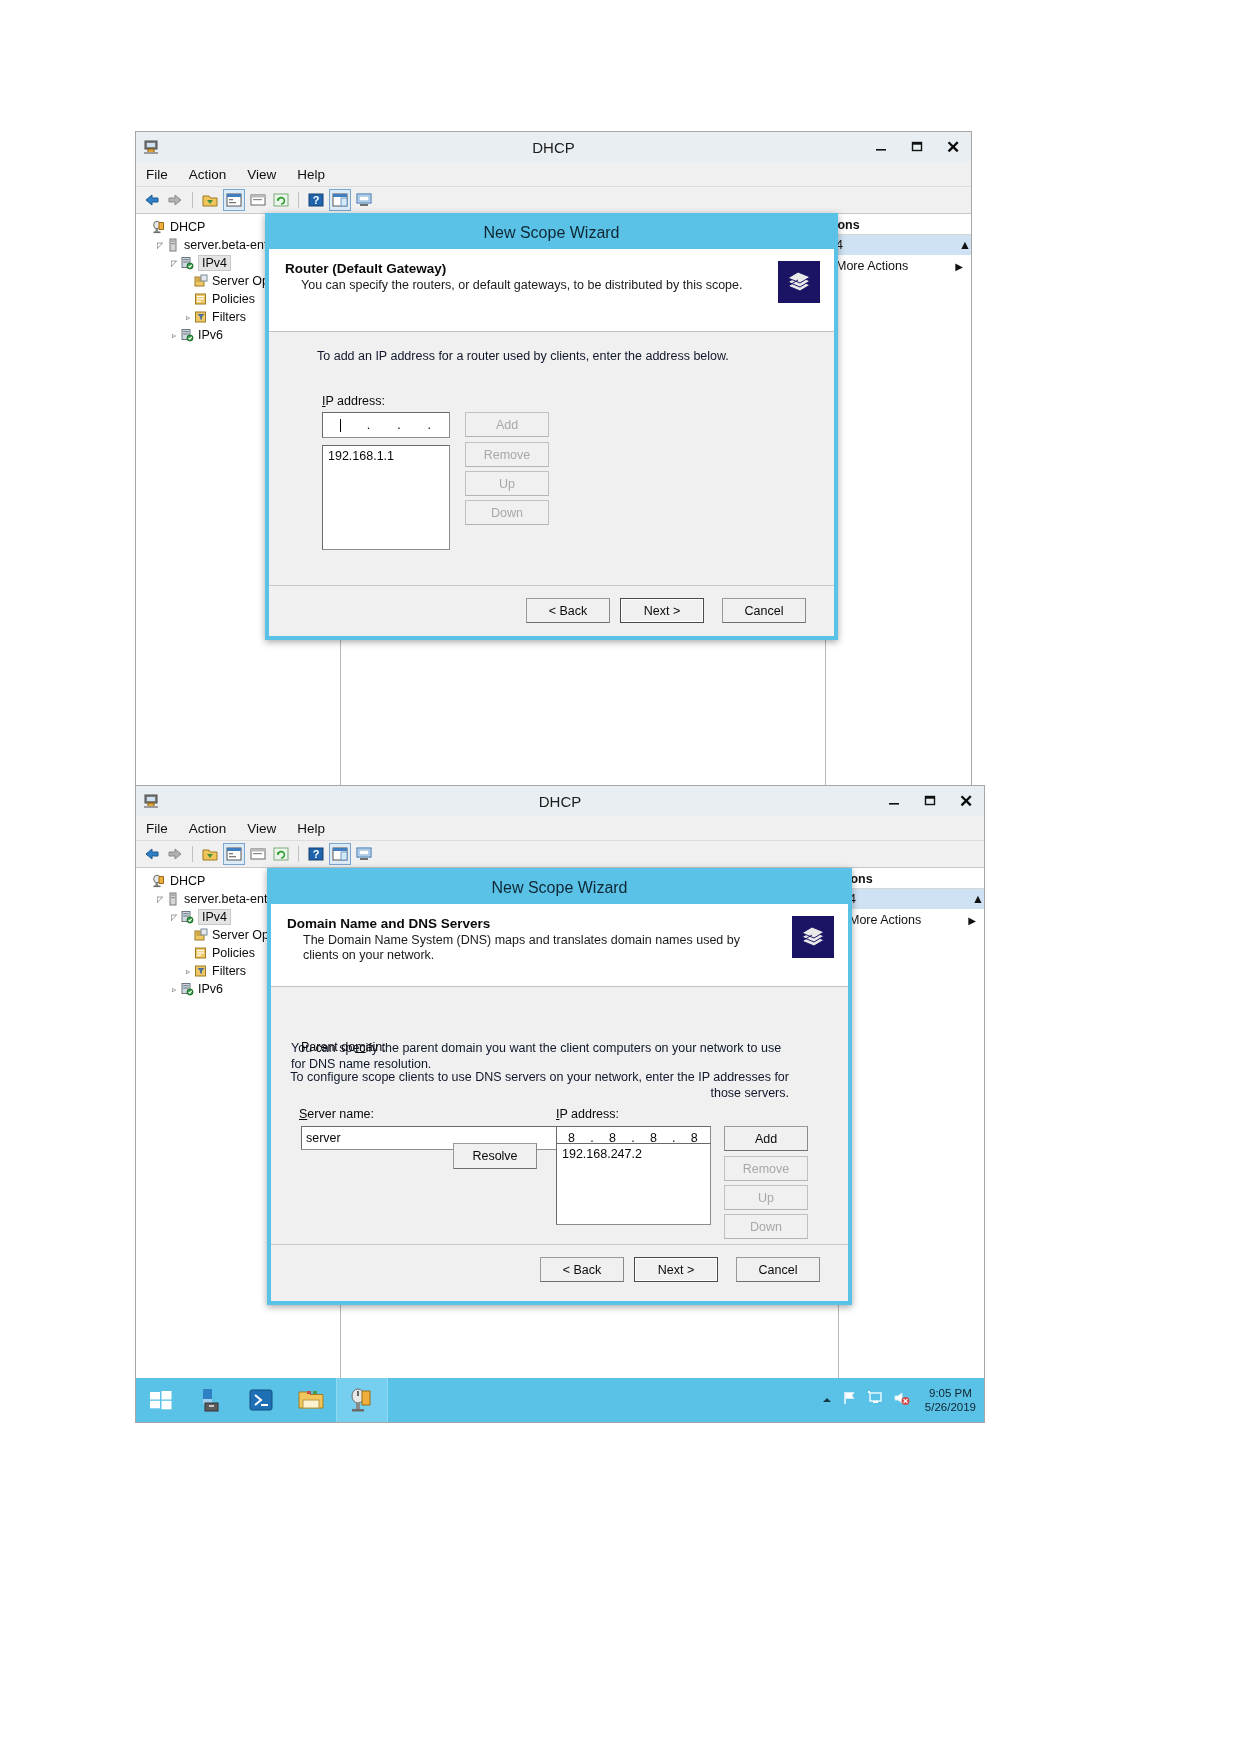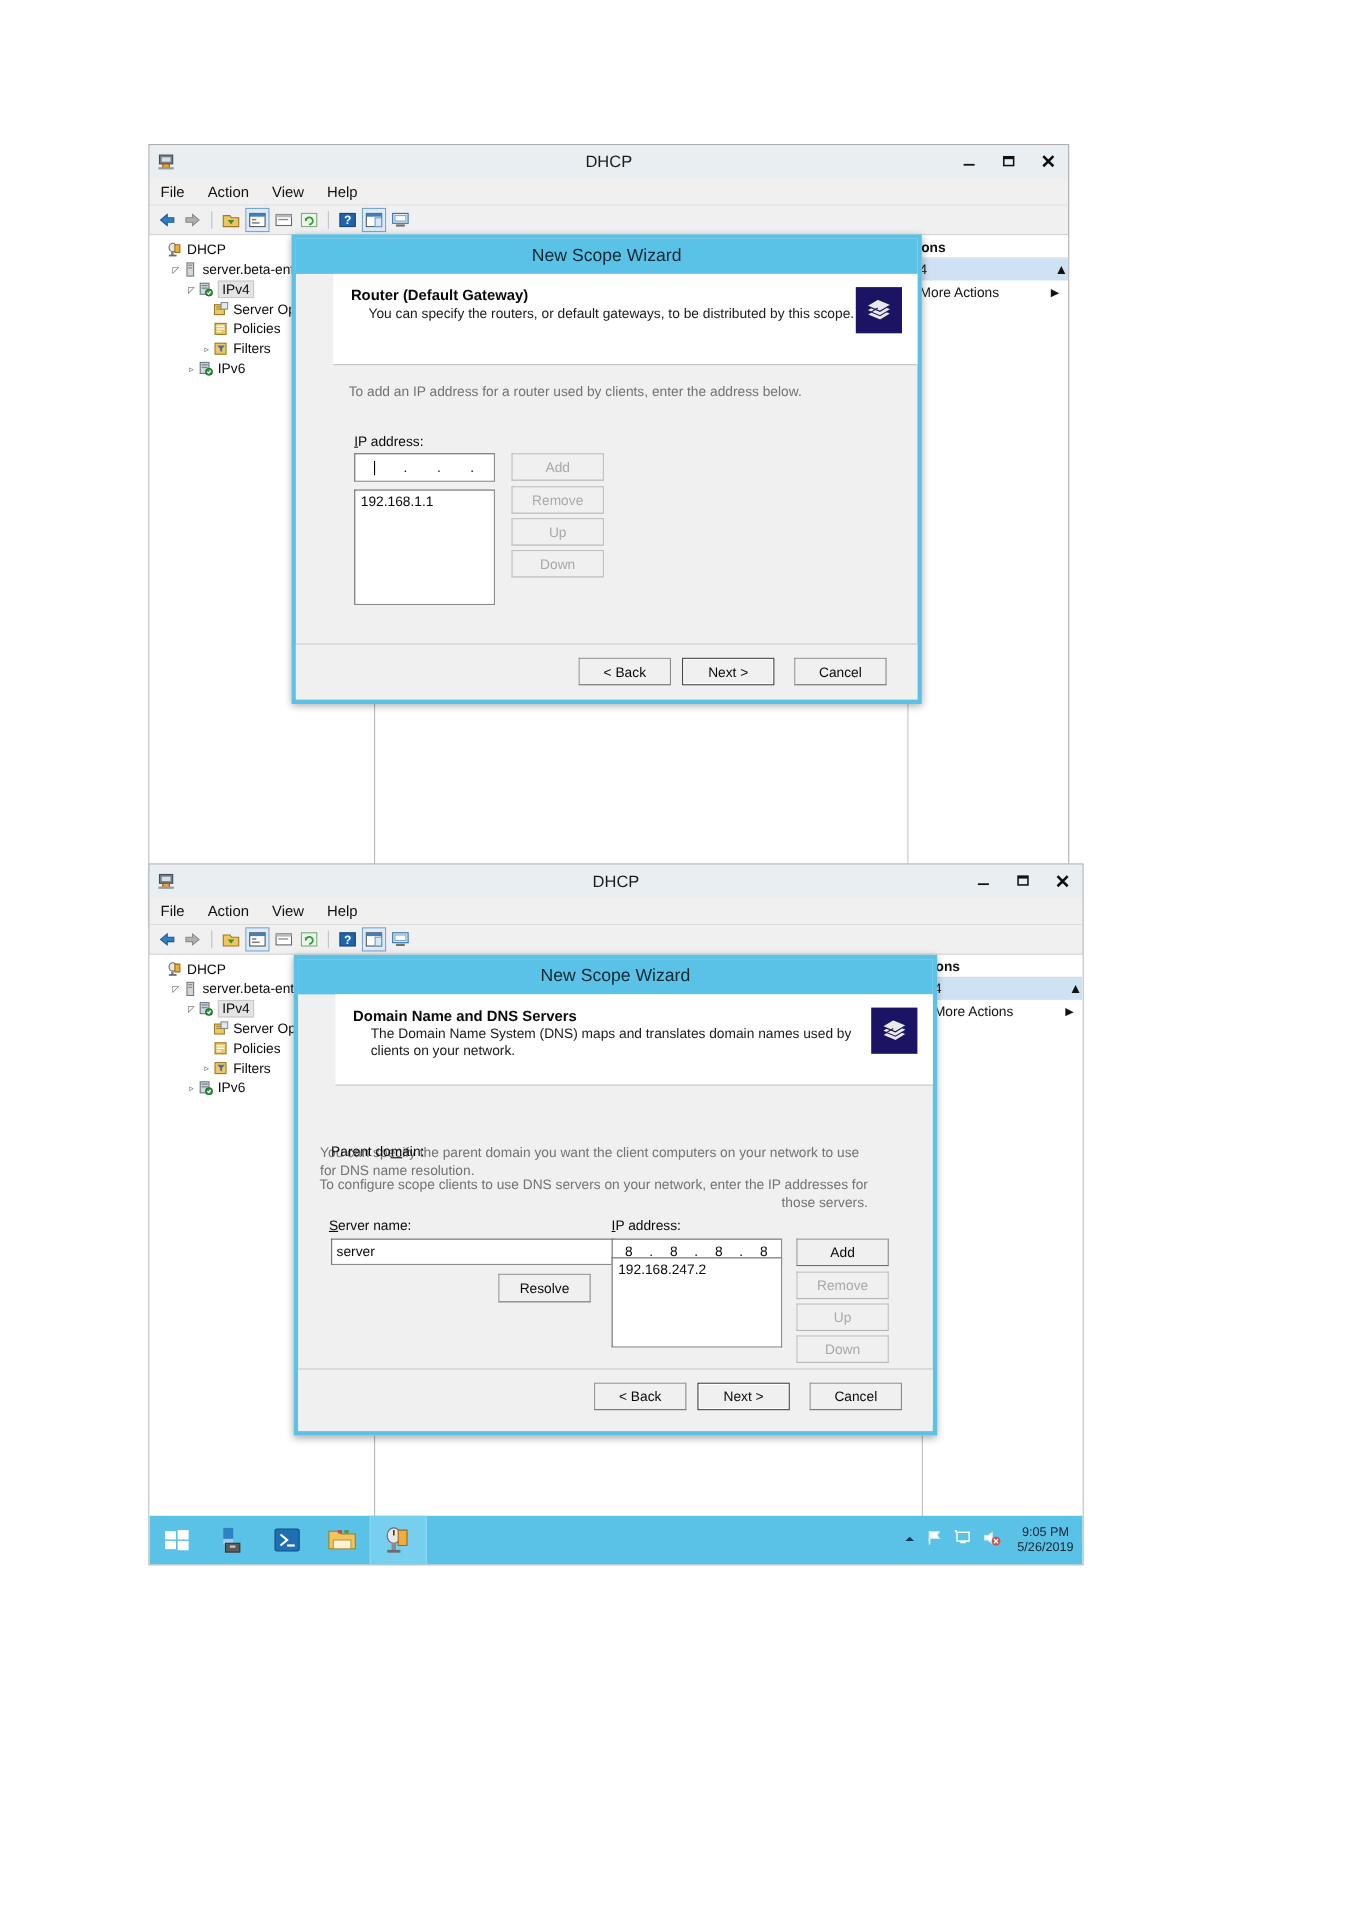--- a/index.html
+++ b/index.html
@@ -43,33 +43,33 @@
   .taskbar{position:absolute;left:0;right:0;bottom:0;height:44px;background:#5bc2e7;display:flex;align-items:center;}
   .tbtn{width:50px;height:44px;display:flex;align-items:center;justify-content:center;}
   .tbtn.act{background:#76cfee;border-left:1px solid #8ddcf4;border-right:1px solid #8ddcf4;}
   .tray{margin-left:auto;display:flex;align-items:center;gap:9px;padding-right:8px;}
   .clock{font-size:11.5px;color:#0f2430;line-height:14px;text-align:center;padding-left:6px;}
 
   
   .dlg{position:absolute;background:#f0f0f0;border:4px solid #5bc2e7;box-sizing:border-box;box-shadow:0 2px 7px rgba(0,0,0,.35);}
   .dlg-title{height:32px;background:#5bc2e7;display:flex;align-items:center;justify-content:center;}
   .dlg-title span{font-size:16px;color:#0d2733;}
-  .dlg-head{background:#fff;border-bottom:1px solid #c0c0c0;padding:12px 16px 14px 16px;position:relative;min-height:56px;margin-left:34px;}
+  .dlg-head{background:#fff;border-bottom:1px solid #c0c0c0;padding:12px 16px 14px 16px;position:relative;min-height:56px;}
   .dlg-head h3{margin:0 0 2px 0;font-size:13.5px;color:#0a0a0a;}
   .dlg-head p{margin:0;font-size:12.5px;color:#1a1a1a;line-height:15px;padding-left:16px;max-width:470px;}
   .head-ico{position:absolute;right:14px;top:12px;width:42px;height:42px;background:#1b1464;display:flex;align-items:center;justify-content:center;}
   .dlg-body{padding:16px 20px 8px 20px;position:relative;}
   .dlg-foot{border-top:1px solid #c8c8c8;padding:12px 28px;display:flex;justify-content:flex-end;gap:10px;background:#f0f0f0;}
 
   .btn{min-width:84px;height:25px;background:#f0f0f0;border:1px solid #9a9a9a;border-bottom-color:#6f6f6f;border-right-color:#8a8a8a;font-size:12.5px;color:#0a0a0a;display:flex;align-items:center;justify-content:center;box-sizing:border-box;}
   .btn.focus{border:1px solid #4a4a4a;box-shadow:inset 0 0 0 1px #fff;}
   .btn.dis{color:#a8a8a8;border-color:#c0c0c0;border-bottom-color:#b4b4b4;}
 
   .lbl{font-size:12.5px;color:#0a0a0a;}
-  .txt{font-size:12.5px;color:#737373;line-height:16px;}
+  .txt{font-size:12.5px;color:#0f172a;line-height:16px;}
   .u{text-decoration:underline;}
 
   .field{background:#fff;border:1px solid #8c8c8c;border-top-color:#6a6a6a;border-left-color:#6a6a6a;box-sizing:border-box;font-size:12.5px;color:#0a0a0a;display:flex;align-items:center;padding:0 4px;}
   .listbox{background:#fff;border:1px solid #8c8c8c;border-top-color:#6a6a6a;border-left-color:#6a6a6a;box-sizing:border-box;font-size:12.5px;color:#0a0a0a;padding:3px 5px;overflow:hidden;}
   .ipmask{display:flex;align-items:center;justify-content:space-around;width:100%;letter-spacing:1px;}
   .caret{display:inline-block;width:1px;height:13px;background:#000;}
 </style>
 </head>
 <body>
 
@@ -669,21 +669,21 @@
       <div class="txt" style="width:505px;margin-top:39px;">You can specify the parent domain you want the client computers on your network to use for DNS name resolution.</div>
 
       <div style="position:absolute;left:30px;top:53px;" class="lbl">Parent do<span class="u">m</span>ain:</div>
 
       <div class="txt" style="position:absolute;left:12px;top:82px;width:506px;text-align:right;">To configure scope clients to use DNS servers on your network, enter the IP addresses for those servers.</div>
 
       <div style="position:absolute;left:28px;top:120px;" class="lbl"><span class="u">S</span>erver name:</div>
       <div class="field" style="position:absolute;left:30px;top:139px;width:259px;height:24px;">
         <span>server</span>
       </div>
-      <div class="btn" style="position:absolute;left:182px;top:171px;width:73px;height:26px;">
+      <div class="btn" style="position:absolute;left:182px;top:156px;width:73px;height:26px;">
         <span>Resolve</span>
       </div>
 
       <div style="position:absolute;left:285px;top:120px;" class="lbl"><span class="u">I</span>P address:</div>
       <div class="field" style="position:absolute;left:285px;top:139px;width:155px;height:24px;">
         <span class="ipmask">
           <span>8</span>
             <span>.</span>
           <span>8</span>
             <span>.</span>

